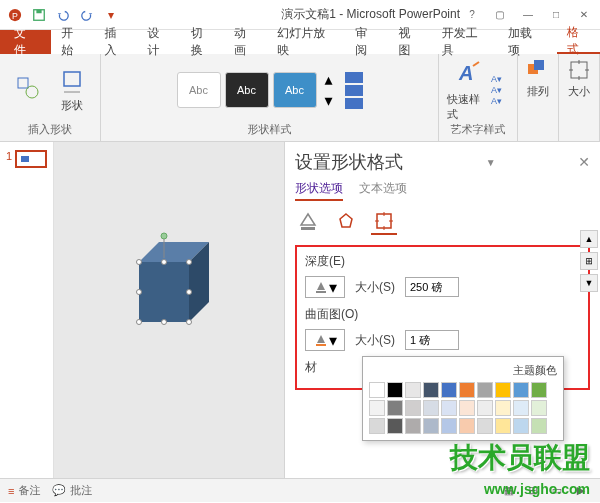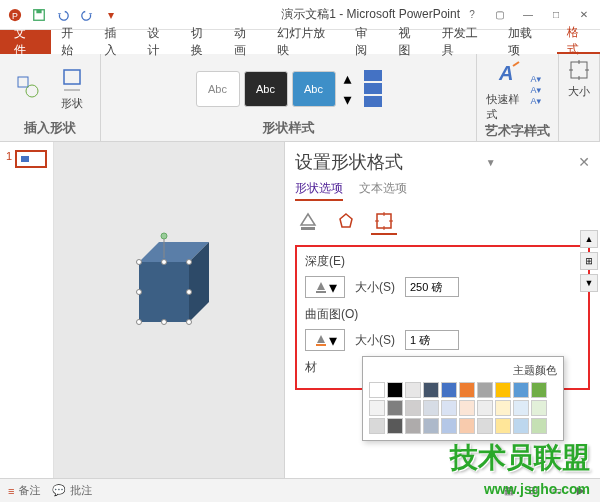--- a/index.html
+++ b/index.html
@@ -13,21 +13,21 @@
     .titlebar-right { display: flex; gap: 4px; }
     .win-btn { width: 24px; height: 20px; display: flex; align-items: center; justify-content: center; color: #666; cursor: pointer; font-size: 10px; }
     
     .ribbon-tabs { height: 24px; display: flex; align-items: stretch; background: #fff; font-size: 12px; }
     .tab-file { background: #c43e1c; color: #fff; padding: 0 14px; display: flex; align-items: center; cursor: pointer; }
     .tab { padding: 0 10px; display: flex; align-items: center; color: #444; cursor: pointer; }
     .tab.format { color: #c43e1c; border-bottom: 2px solid #c43e1c; margin-left: 4px; }
     
     .ribbon { height: 88px; background: #f3f3f3; border-bottom: 1px solid #d4d4d4; display: flex; }
     .ribbon-group { border-right: 1px solid #d4d4d4; padding: 4px 8px; display: flex; flex-direction: column; align-items: center; justify-content: space-between; }
-    .group-label { font-size: 13px; color: #666; margin-top: auto; font-weight: bold; }
+    .group-label { font-size: 11px; color: #666; margin-top: auto; }
     .group-content { display: flex; align-items: center; gap: 4px; flex: 1; }
     
     .shape-btn { width: 40px; display: flex; flex-direction: column; align-items: center; gap: 2px; cursor: pointer; }
     .shape-icon { width: 24px; height: 28px; }
     .shape-label { font-size: 11px; color: #444; }
     
     .style-gallery { display: flex; gap: 4px; }
     .style-item { width: 44px; height: 36px; border: 1px solid #ccc; border-radius: 3px; display: flex; align-items: center; justify-content: center; font-size: 11px; cursor: pointer; }
     .style-white { background: #fff; color: #888; }
     .style-black { background: #2a2a2a; color: #fff; }
@@ -194,20 +194,29 @@
       </div>
       <div class="wordart-opts">
         <div class="wa-opt">A▾</div>
         <div class="wa-opt">A▾</div>
         <div class="wa-opt">A▾</div>
       </div>
     </div>
     <div class="group-label">艺术字样式</div>
   </div>
 
+  <div class="ribbon-group">
+    <div class="arrange-btn">
+      <svg class="arrange-icon" viewBox="0 0 24 24">
+          <rect x="2" y="6" width="10" height="10" fill="#ed7d31"></rect>
+          <rect x="8" y="2" width="10" height="10" fill="#4472c4"></rect>
+        </svg>
+      <span class="shape-label">排列</span>
+    </div>
+  </div>
 
   <div class="ribbon-group">
     <div class="size-btn">
       <svg class="arrange-icon" viewBox="0 0 24 24">
           <rect x="4" y="4" width="16" height="16" fill="none" stroke="#666"></rect>
           <path d="M2 12 L6 12 M18 12 L22 12 M12 2 L12 6 M12 18 L12 22" stroke="#666"></path>
         </svg>
       <span class="shape-label">大小</span>
     </div>
   </div>

